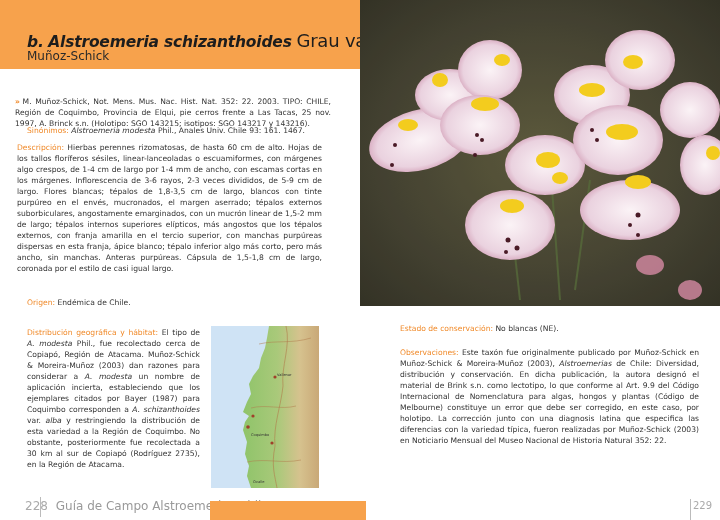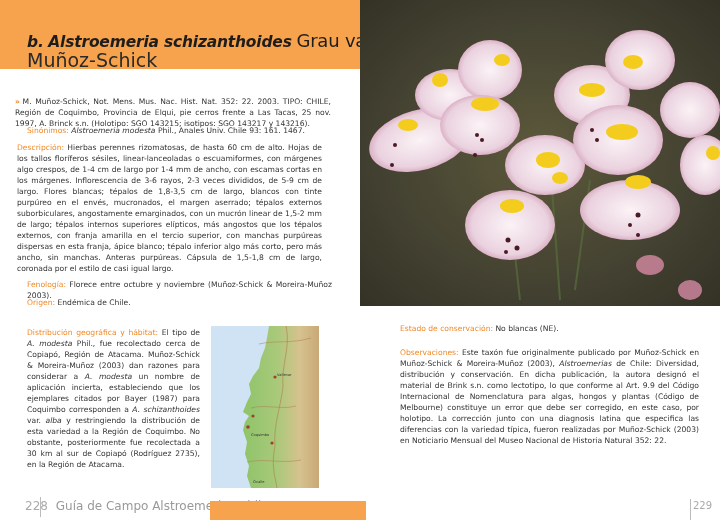--- a/index.html
+++ b/index.html
@@ -7,21 +7,21 @@
   body { position: relative; font-family: "DejaVu Sans", "Liberation Sans", sans-serif; color: #2a2a2a; }
 
   .page-left { position: absolute; left: 0; top: 0; width: 360px; height: 520px; background: #fff; }
   .page-right { position: absolute; left: 360px; top: 0; width: 360px; height: 520px; background: #fff; }
 
   .title-band { position: absolute; left: 0; top: 0; width: 360px; height: 69px; background: #f7a24c; }
   .title-line1 { position: absolute; left: 27px; top: 30px; font-size: 15.5px; color: #1d1d1d; white-space: nowrap; letter-spacing: -0.2px; }
   .title-line1 .sp { font-weight: bold; font-style: italic; }
   .title-line1 .auth { font-size: 18px; font-weight: normal; }
   .title-line1 .var { font-size: 13px; font-weight: bold; font-style: italic; }
-  .title-line2 { position: absolute; left: 27px; top: 49px; font-size: 19px; color: #2a2a2a; }
+  .title-line2 { position: absolute; left: 27px; top: 49px; font-size: 12px; color: #2a2a2a; }
 
   .para { position: absolute; font-size: 7.6px; line-height: 11px; color: #333; text-align: justify; }
   .lbl { color: #f08a2a; }
   .it { font-style: italic; }
 
   .ref-arrow { color: #f08a2a; font-weight: bold; margin-right: 1px; letter-spacing: -2px; }
 
   .map { position: absolute; left: 211px; top: 326px; width: 108px; height: 162px; overflow: hidden; border: 0; }
 
   .footer-left { position: absolute; left: 25px; top: 499px; font-size: 12px; color: #999; white-space: nowrap; }
@@ -55,23 +55,20 @@
 
   <div class="para" style="left:27px; top:125px; width:305px;">
     <span class="lbl">Sinónimos:</span>
     <span class="it">Alstroemeria modesta</span><span> Phil., Anales Univ. Chile 93: 161. 1467.</span>
   </div>
 
   <div class="para" style="left:17px; top:142px; width:305px;">
     <span class="lbl">Descripción:</span><span> Hierbas perennes rizomatosas, de hasta 60 cm de alto. Hojas de los tallos floríferos sésiles, linear-lanceoladas o escuamiformes, con márgenes algo crespos, de 1-4 cm de largo por 1-4 mm de ancho, con escamas cortas en los márgenes. Inflorescencia de 3-6 rayos, 2-3 veces divididos, de 5-9 cm de largo. Flores blancas; tépalos de 1,8-3,5 cm de largo, blancos con tinte purpúreo en el envés, mucronados, el margen aserrado; tépalos externos suborbiculares, angostamente emarginados, con un mucrón linear de 1,5-2 mm de largo; tépalos internos superiores elípticos, más angostos que los tépalos externos, con franja amarilla en el tercio superior, con manchas purpúreas dispersas en esta franja, ápice blanco; tépalo inferior algo más corto, pero más ancho, sin manchas. Anteras purpúreas. Cápsula de 1,5-1,8 cm de largo, coronada por el estilo de casi igual largo.</span>
   </div>
 
-  <div class="para" style="left:27px; top:279px; width:305px;">
-    <span class="lbl">Fenología:</span><span> Florece entre octubre y noviembre (Muñoz-Schick &amp; Moreira-Muñoz 2003).</span>
-  </div>
 
   <div class="para" style="left:27px; top:297px; width:305px;">
     <span class="lbl">Origen:</span><span> Endémica de Chile.</span>
   </div>
 
   <div class="para" style="left:27px; top:327px; width:173px;">
     <span class="lbl">Distribución geográfica y hábitat:</span><span> El tipo de </span><span class="it">A. modesta</span><span> Phil., fue recolectado cerca de Copiapó, Región de Atacama. Muñoz-Schick &amp; Moreira-Muñoz (2003) dan razones para considerar a </span><span class="it">A. modesta</span><span> un nombre de aplicación incierta, estableciendo que los ejemplares citados por Bayer (1987) para Coquimbo corresponden a </span><span class="it">A. schizanthoides</span><span> var. </span><span class="it">alba</span><span> y restringiendo la distribución de esta variedad a la Región de Coquimbo. No obstante, posteriormente fue recolectada a 30 km al sur de Copiapó (Rodríguez 2735), en la Región de Atacama.</span>
   </div>
 
   <div class="map">

